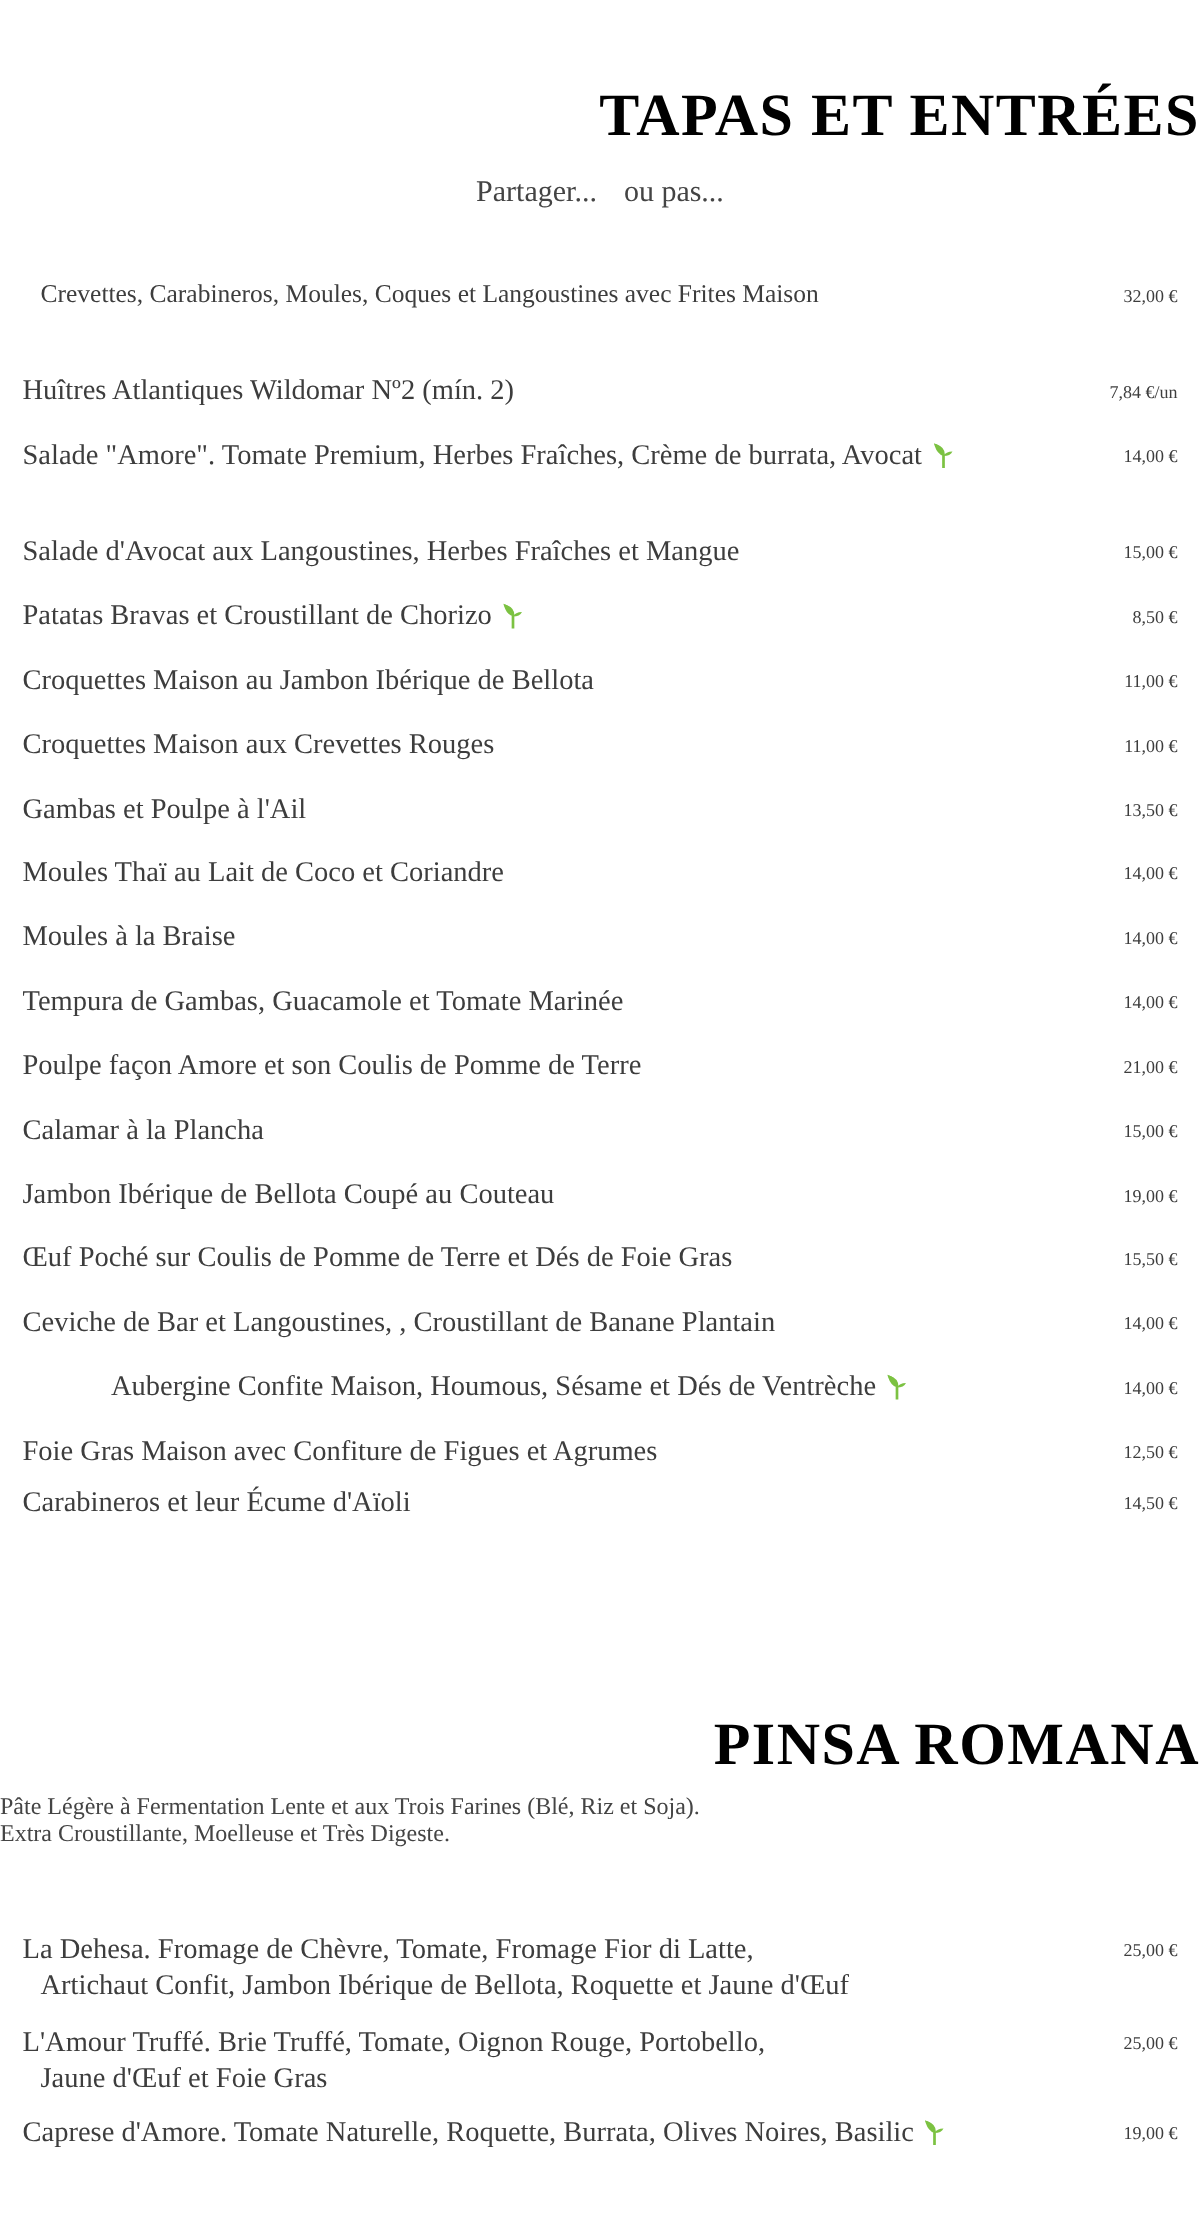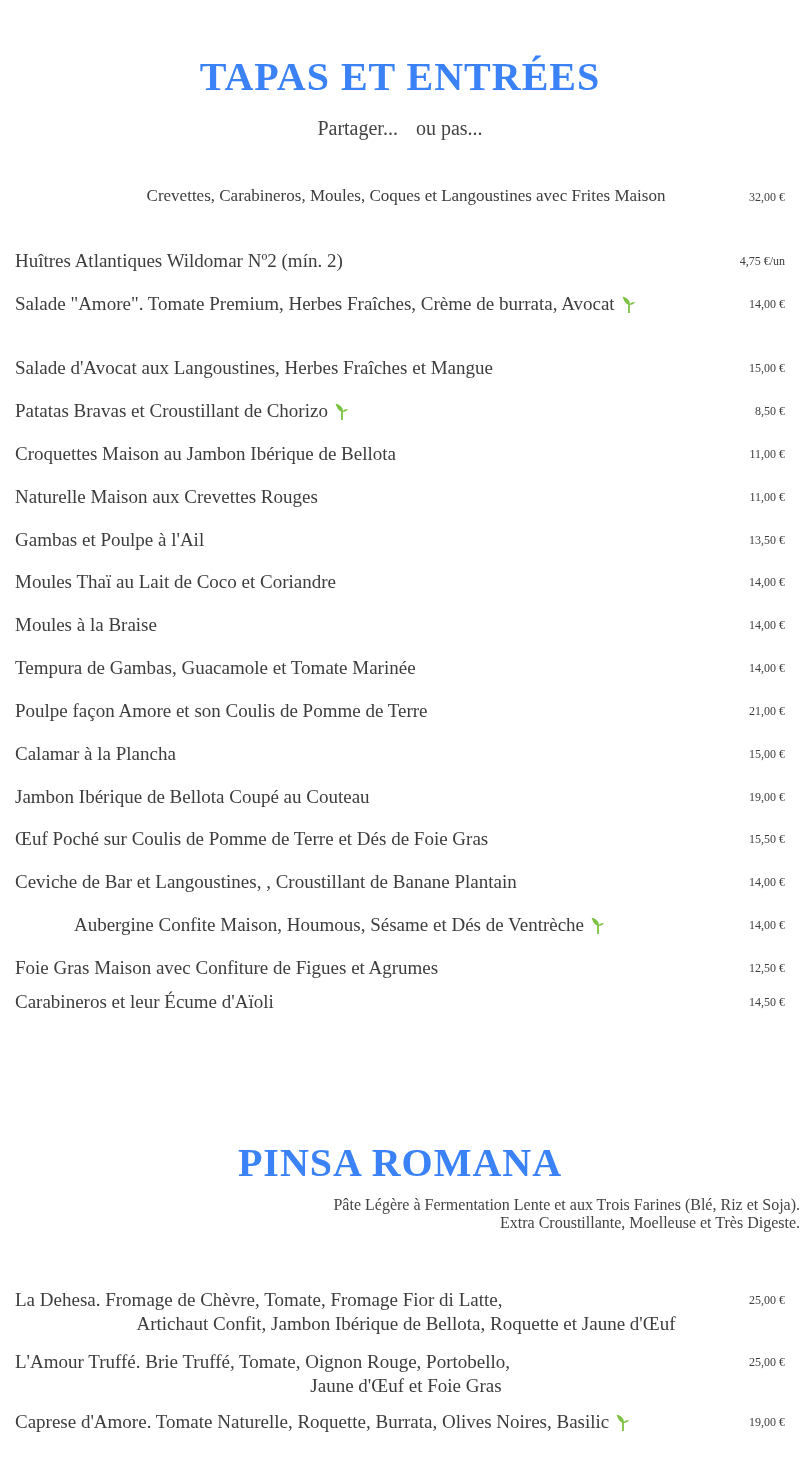--- a/index.html
+++ b/index.html
@@ -2,44 +2,44 @@
 <html><head>
 <meta charset="utf-8">
 <style>
   html, body { margin: 0; padding: 0; background: #ffffff; }
   body {
     width: 800px; height: 1477px; position: relative; overflow: hidden;
     font-family: "Liberation Serif", "DejaVu Serif", serif;
     color: #3d3d3d;
   }
   .section-title {
-    position: absolute; left: 0; width: 800px; text-align: center;
+    position: absolute; left: 0; width: 800px; text-align: right;
     font-family: "Liberation Serif", "DejaVu Serif", serif;
-    font-weight: bold; color: #3b82f6; letter-spacing: 1px;
+    font-weight: bold; color: #000000; letter-spacing: 1px;
     margin: 0;
   }
   .subtitle {
     position: absolute; left: 0; width: 800px; text-align: center;
     font-size: 20px; color: #444;
   }
   .subtitle .gap { display: inline-block; width: 18px; }
   .desc {
-    position: absolute; left: 0; width: 800px; text-align: right;
+    position: absolute; left: 0; width: 800px; text-align: left;
     font-size: 16px; line-height: 18px; color: #444;
   }
   .item {
     position: absolute; left: 15px; width: 770px;
   }
   .item .name {
     font-size: 19px; line-height: 24px; color: #3d3d3d;
     padding-right: 120px; white-space: nowrap;
   }
   .item .sub {
     font-size: 17px; line-height: 22px; color: #3d3d3d;
-    padding-left: 12px; white-space: nowrap; text-align: center;
+    padding-left: 12px; white-space: nowrap;
   }
   .item .sub.big { font-size: 19px; line-height: 24px; }
   .item .price {
     position: absolute; right: 0; top: 0;
     font-size: 12px; line-height: 24px; color: #3d3d3d; white-space: nowrap;
   }
   .leaf {
     display: inline-block; width: 16px; height: 18px; vertical-align: -3px;
     margin-left: 6px;
   }
@@ -53,21 +53,21 @@
   <span>Partager...</span><span class="gap"></span><span>ou pas...</span>
 </div>
 
 <div id="tapas-list">
     <div class="item" style="top: 185px;">
       <div class="sub">Crevettes, Carabineros, Moules, Coques et Langoustines avec Frites Maison</div>
       <div class="price">32,00 €</div>
     </div>
     <div class="item" style="top: 249px;">
       <div class="name"><span>Huîtres Atlantiques Wildomar Nº2 (mín. 2)</span></div>
-      <div class="price">4,75 €/un</div>
+      <div class="price">7,84 €/un</div>
     </div>
     <div class="item" style="top: 292px;">
       <div class="name"><span>Salade "Amore". Tomate Premium, Herbes Fraîches, Crème de burrata, Avocat</span><span class="leaf"><svg width="16" height="18" viewBox="0 0 16 18">
             <path d="M8 18 L8 9 C8 6 6 4 3 3 C4 6 5 8 8 9" fill="none" stroke="#7cc242" stroke-width="1.8" stroke-linecap="round"></path>
             <path d="M8 10 C9 8 11 7 14 7 C13 9 11 10 8 10 Z" fill="#7cc242"></path>
             <path d="M2 2 C5 2 7 5 8 8 C5 7 3 5 2 2 Z" fill="#7cc242"></path>
           </svg></span></div>
       <div class="price">14,00 €</div>
     </div>
     <div class="item" style="top: 356px;">
@@ -80,21 +80,21 @@
             <path d="M8 10 C9 8 11 7 14 7 C13 9 11 10 8 10 Z" fill="#7cc242"></path>
             <path d="M2 2 C5 2 7 5 8 8 C5 7 3 5 2 2 Z" fill="#7cc242"></path>
           </svg></span></div>
       <div class="price">8,50 €</div>
     </div>
     <div class="item" style="top: 442px;">
       <div class="name"><span>Croquettes Maison au Jambon Ibérique de Bellota</span></div>
       <div class="price">11,00 €</div>
     </div>
     <div class="item" style="top: 485px;">
-      <div class="name"><span>Naturelle Maison aux Crevettes Rouges</span></div>
+      <div class="name"><span>Croquettes Maison aux Crevettes Rouges</span></div>
       <div class="price">11,00 €</div>
     </div>
     <div class="item" style="top: 528px;">
       <div class="name"><span>Gambas et Poulpe à l'Ail</span></div>
       <div class="price">13,50 €</div>
     </div>
     <div class="item" style="top: 570px;">
       <div class="name"><span>Moules Thaï au Lait de Coco et Coriandre</span></div>
       <div class="price">14,00 €</div>
     </div>

